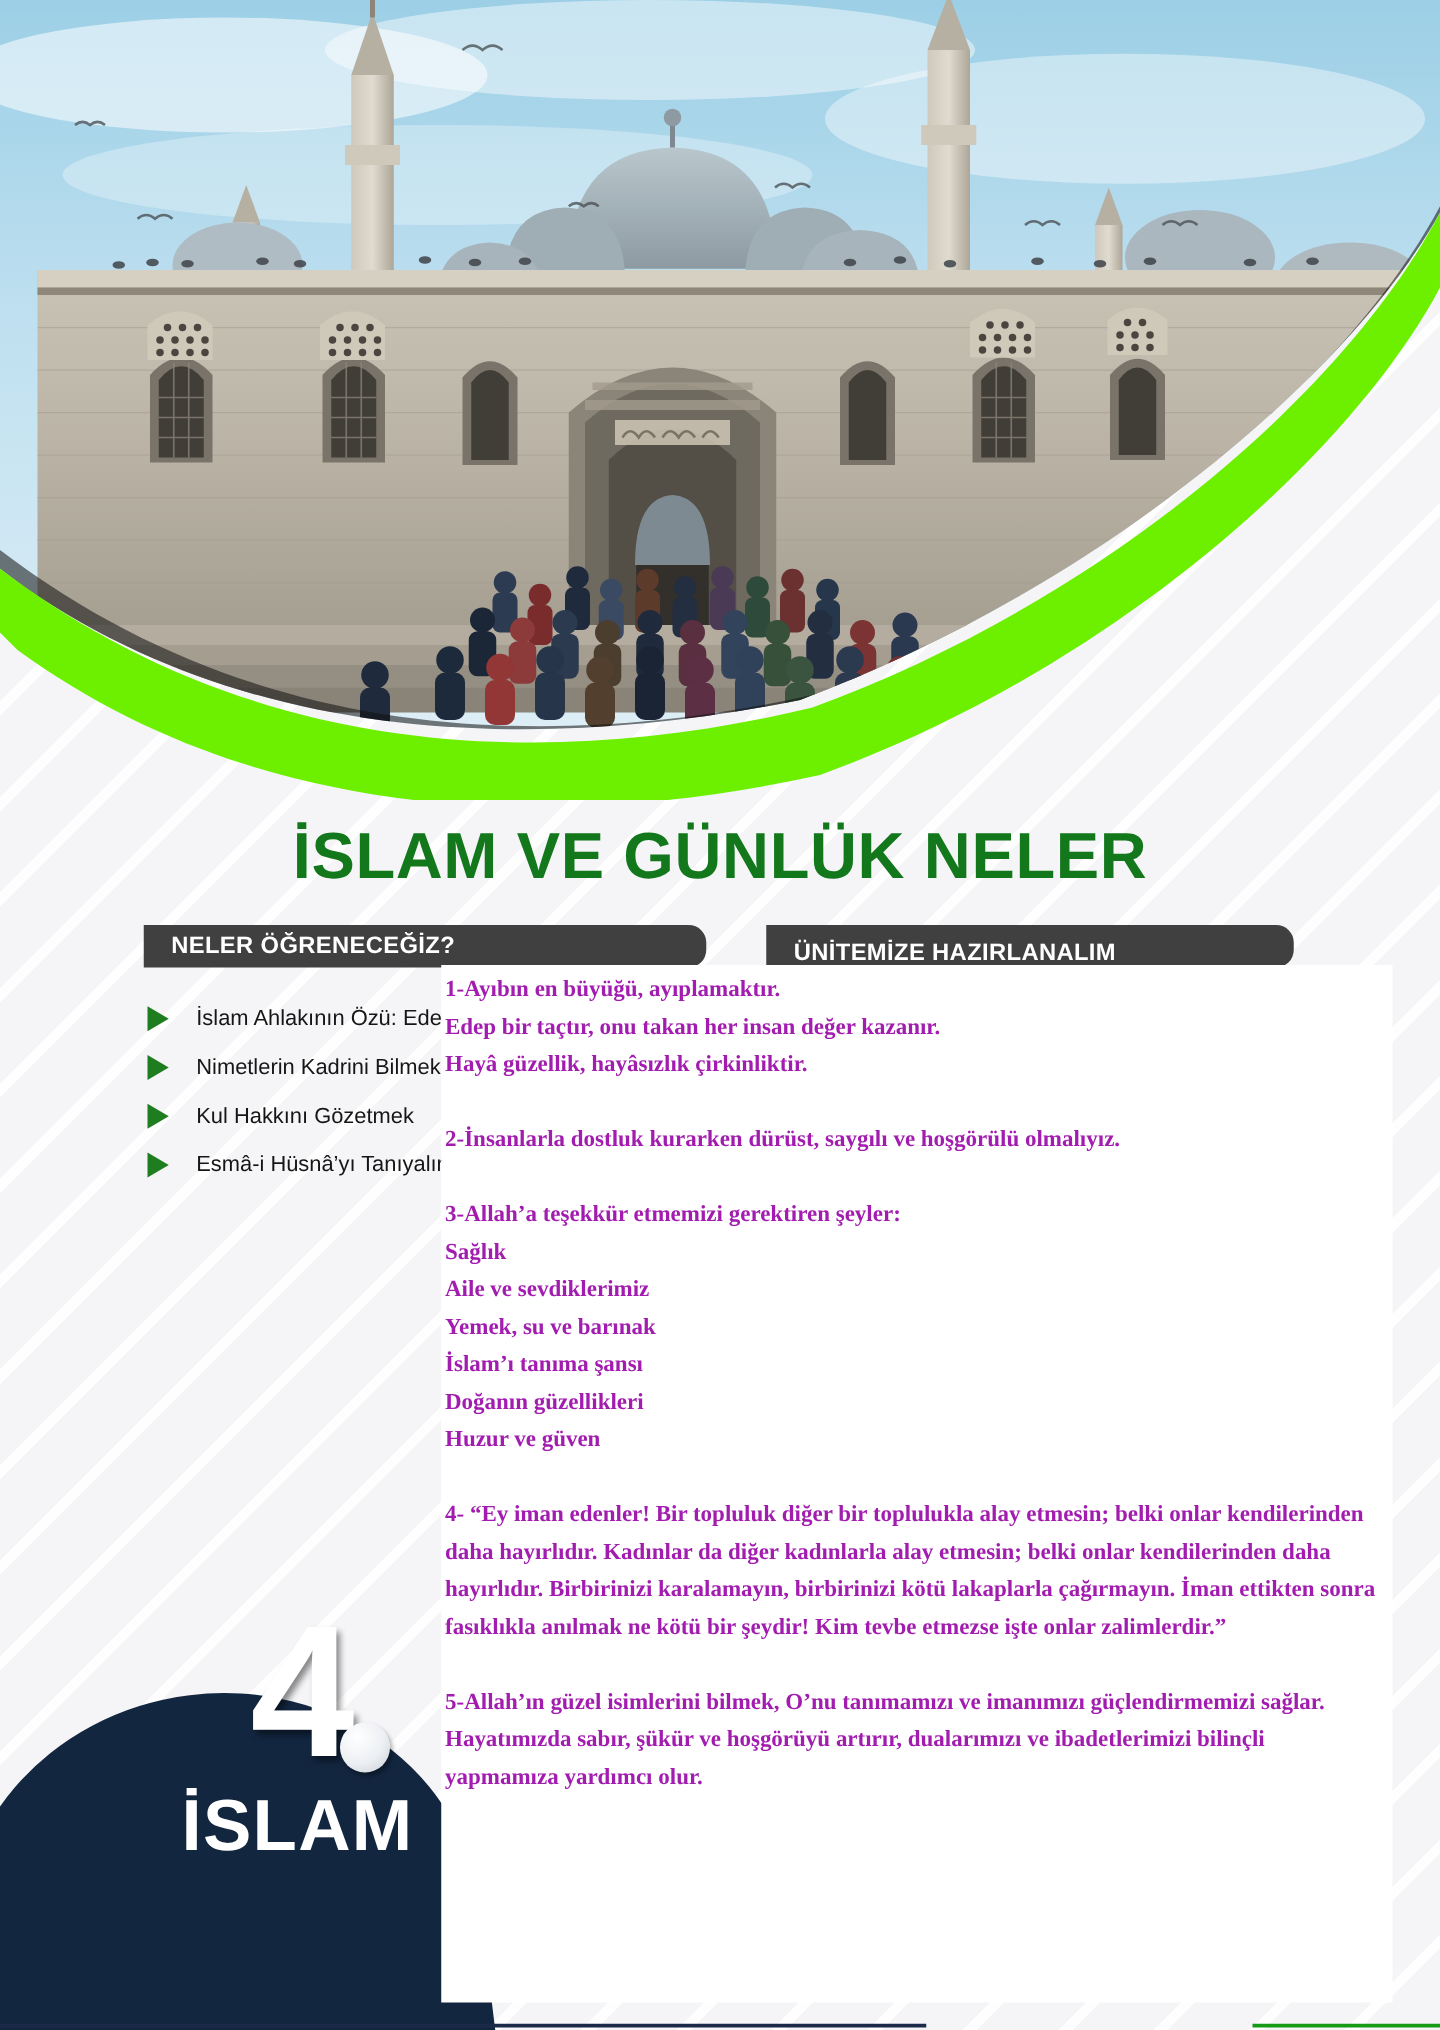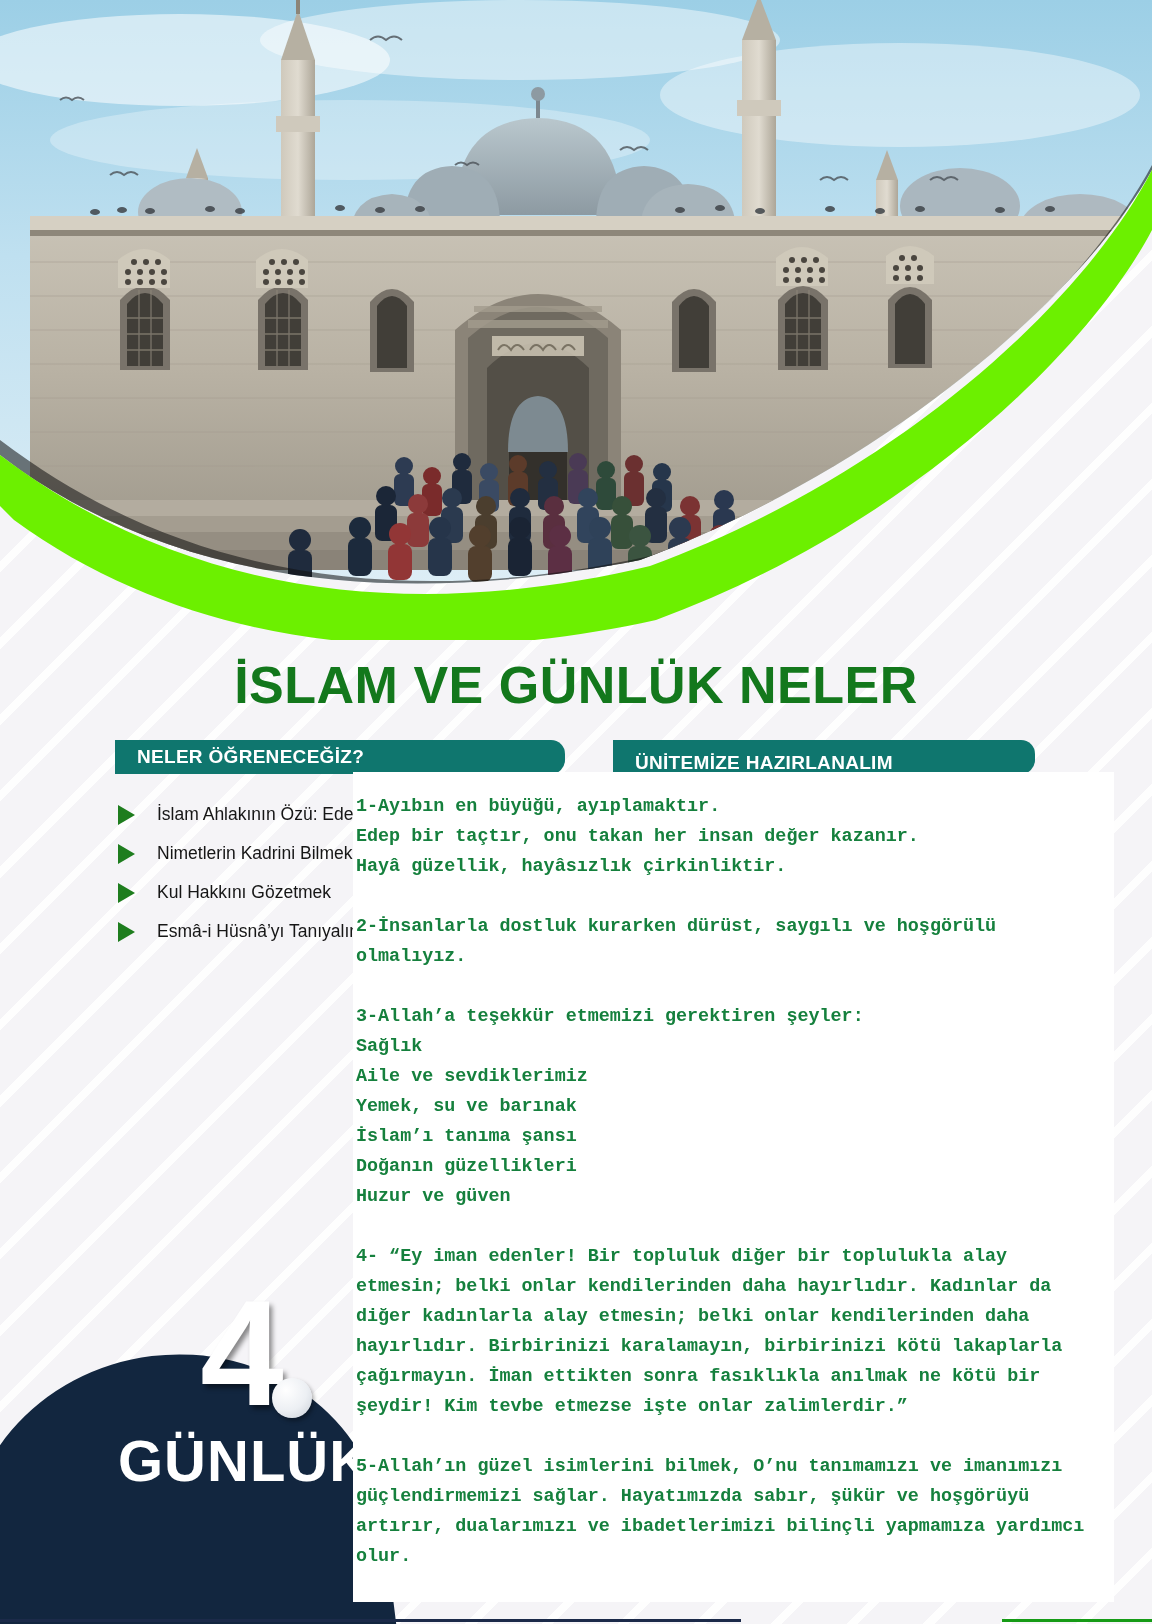--- a/index.html
+++ b/index.html
@@ -36,21 +36,21 @@
   .main-title{
     position:absolute;left:0;top:655px;width:1152px;
     text-align:center;
     font-size:52px;font-weight:bold;letter-spacing:.5px;
     color:#13781c;
     font-family:"Liberation Sans", sans-serif;
   }
 
   .tab{
     position:absolute;height:34px;
-    background:#0f766e;
+    background:#404040;
     display:flex;align-items:center;
     color:#ffffff;font-weight:bold;font-size:19px;
     letter-spacing:.3px;
     padding-left:22px;
     box-sizing:border-box;
   }
   .tab-left{left:115px;top:740px;width:450px;border-radius:0 14px 14px 0;}
   .tab-right{left:613px;top:740px;width:422px;border-radius:0 14px 14px 0;align-items:flex-end;}
 
   
@@ -70,24 +70,24 @@
     margin-right:22px;flex:0 0 auto;
   }
   .learn-label{white-space:nowrap;}
 
   
   .answer-panel{
     position:absolute;left:353px;top:772px;width:761px;height:830px;
     background:#ffffff;
   }
   .answers{
-    position:absolute;left:356px;top:792px;width:750px;
-    color:#15803d;font-weight:bold;font-size:18.4px;
+    position:absolute;left:356px;top:776px;width:750px;
+    color:#a21caf;font-weight:bold;font-size:18.4px;
     line-height:30px;
-    font-family:Liberation Mono, monospace;
+    font-family:Liberation Serif, serif;
   }
   .answers p{margin:0;}
   .answers .gap{height:30px;}
 
   
   .blob{
     position:absolute;left:-40px;top:1355px;width:420px;height:300px;
     background:#12263f;
     border-radius:58% 58% 0 0 / 75% 75% 0 0;
     transform:rotate(-7deg);
@@ -555,21 +555,21 @@
     <div class="learn-item">
       <span class="tri"></span>
       <span class="learn-label">Esmâ-i Hüsnâ’yı Tanıyalım</span>
     </div>
   </div>
 
   <div class="blob"></div>
   <div class="blob-mask"></div>
   <div class="unit-num">4</div>
   <div class="unit-dot"></div>
-  <div class="unit-word">GÜNLÜK</div>
+  <div class="unit-word">İSLAM</div>
 
   <div class="answer-panel"></div>
 
   <div class="answers">
     <p>1-Ayıbın en büyüğü, ayıplamaktır.</p>
     <p>Edep bir taçtır, onu takan her insan değer kazanır.</p>
     <p>Hayâ güzellik, hayâsızlık çirkinliktir.</p>
     <div class="gap"></div>
     <p>2-İnsanlarla dostluk kurarken dürüst, saygılı ve hoşgörülü olmalıyız.</p>
     <div class="gap"></div>

